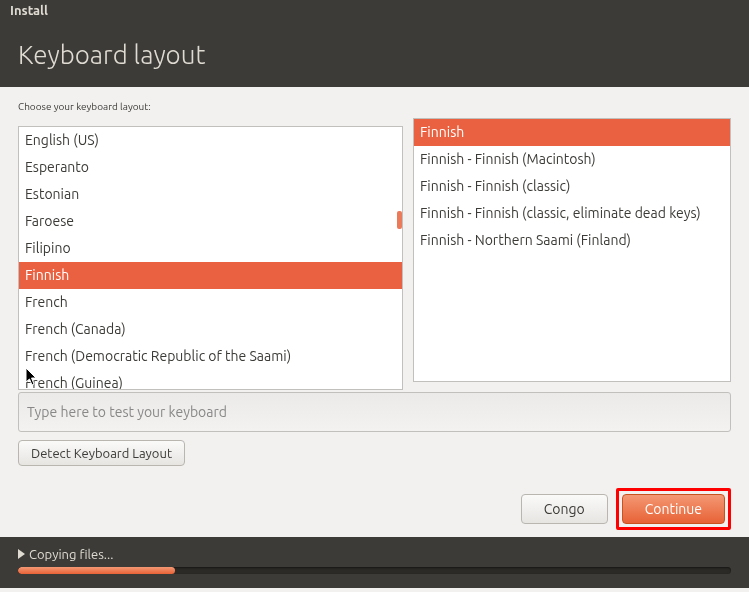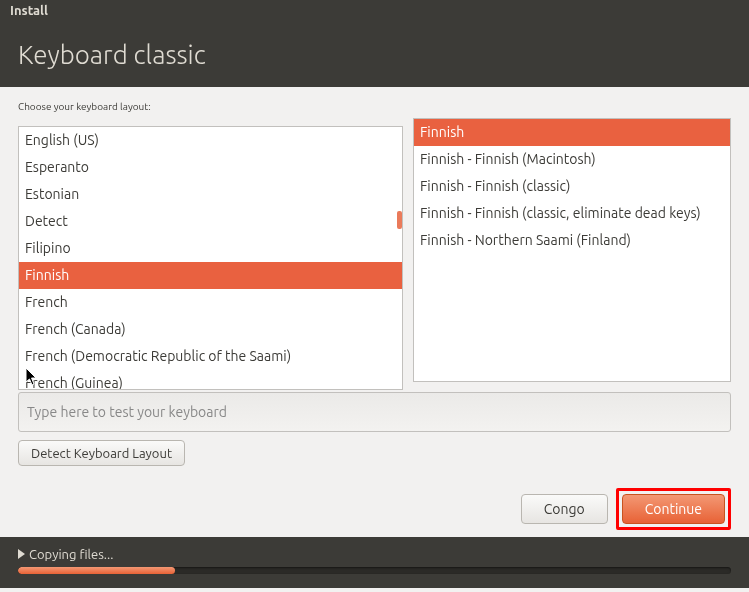--- a/index.html
+++ b/index.html
@@ -44,33 +44,33 @@
 .cursor { position: absolute; left: 26px; top: 368px; pointer-events: none; z-index: 10; }
 </style>
 </head>
 <body>
 
 <div class="titlebar">
   <span>Install</span>
 </div>
 
 <div class="header">
-  <h1>Keyboard classic</h1>
+  <h1>Keyboard layout</h1>
 </div>
 
 <div class="content">
   <div class="prompt">Choose your keyboard layout:</div>
 
   <div class="lists">
     <div class="listbox listbox-left" id="left-list">
       <div class="scroll-thumb"></div>
     <div class="item">English (US)</div>
         <div class="item">Esperanto</div>
         <div class="item">Estonian</div>
-        <div class="item">Detect</div>
+        <div class="item">Faroese</div>
         <div class="item">Filipino</div>
         <div class="item selected">Finnish</div>
         <div class="item">French</div>
         <div class="item">French (Canada)</div>
         <div class="item">French (Democratic Republic of the Saami)</div>
         <div class="item">French (Guinea)</div>
       </div>
     <div class="listbox listbox-right" id="right-list">
         <div class="item selected">Finnish</div>
         <div class="item">Finnish - Finnish (Macintosh)</div>

